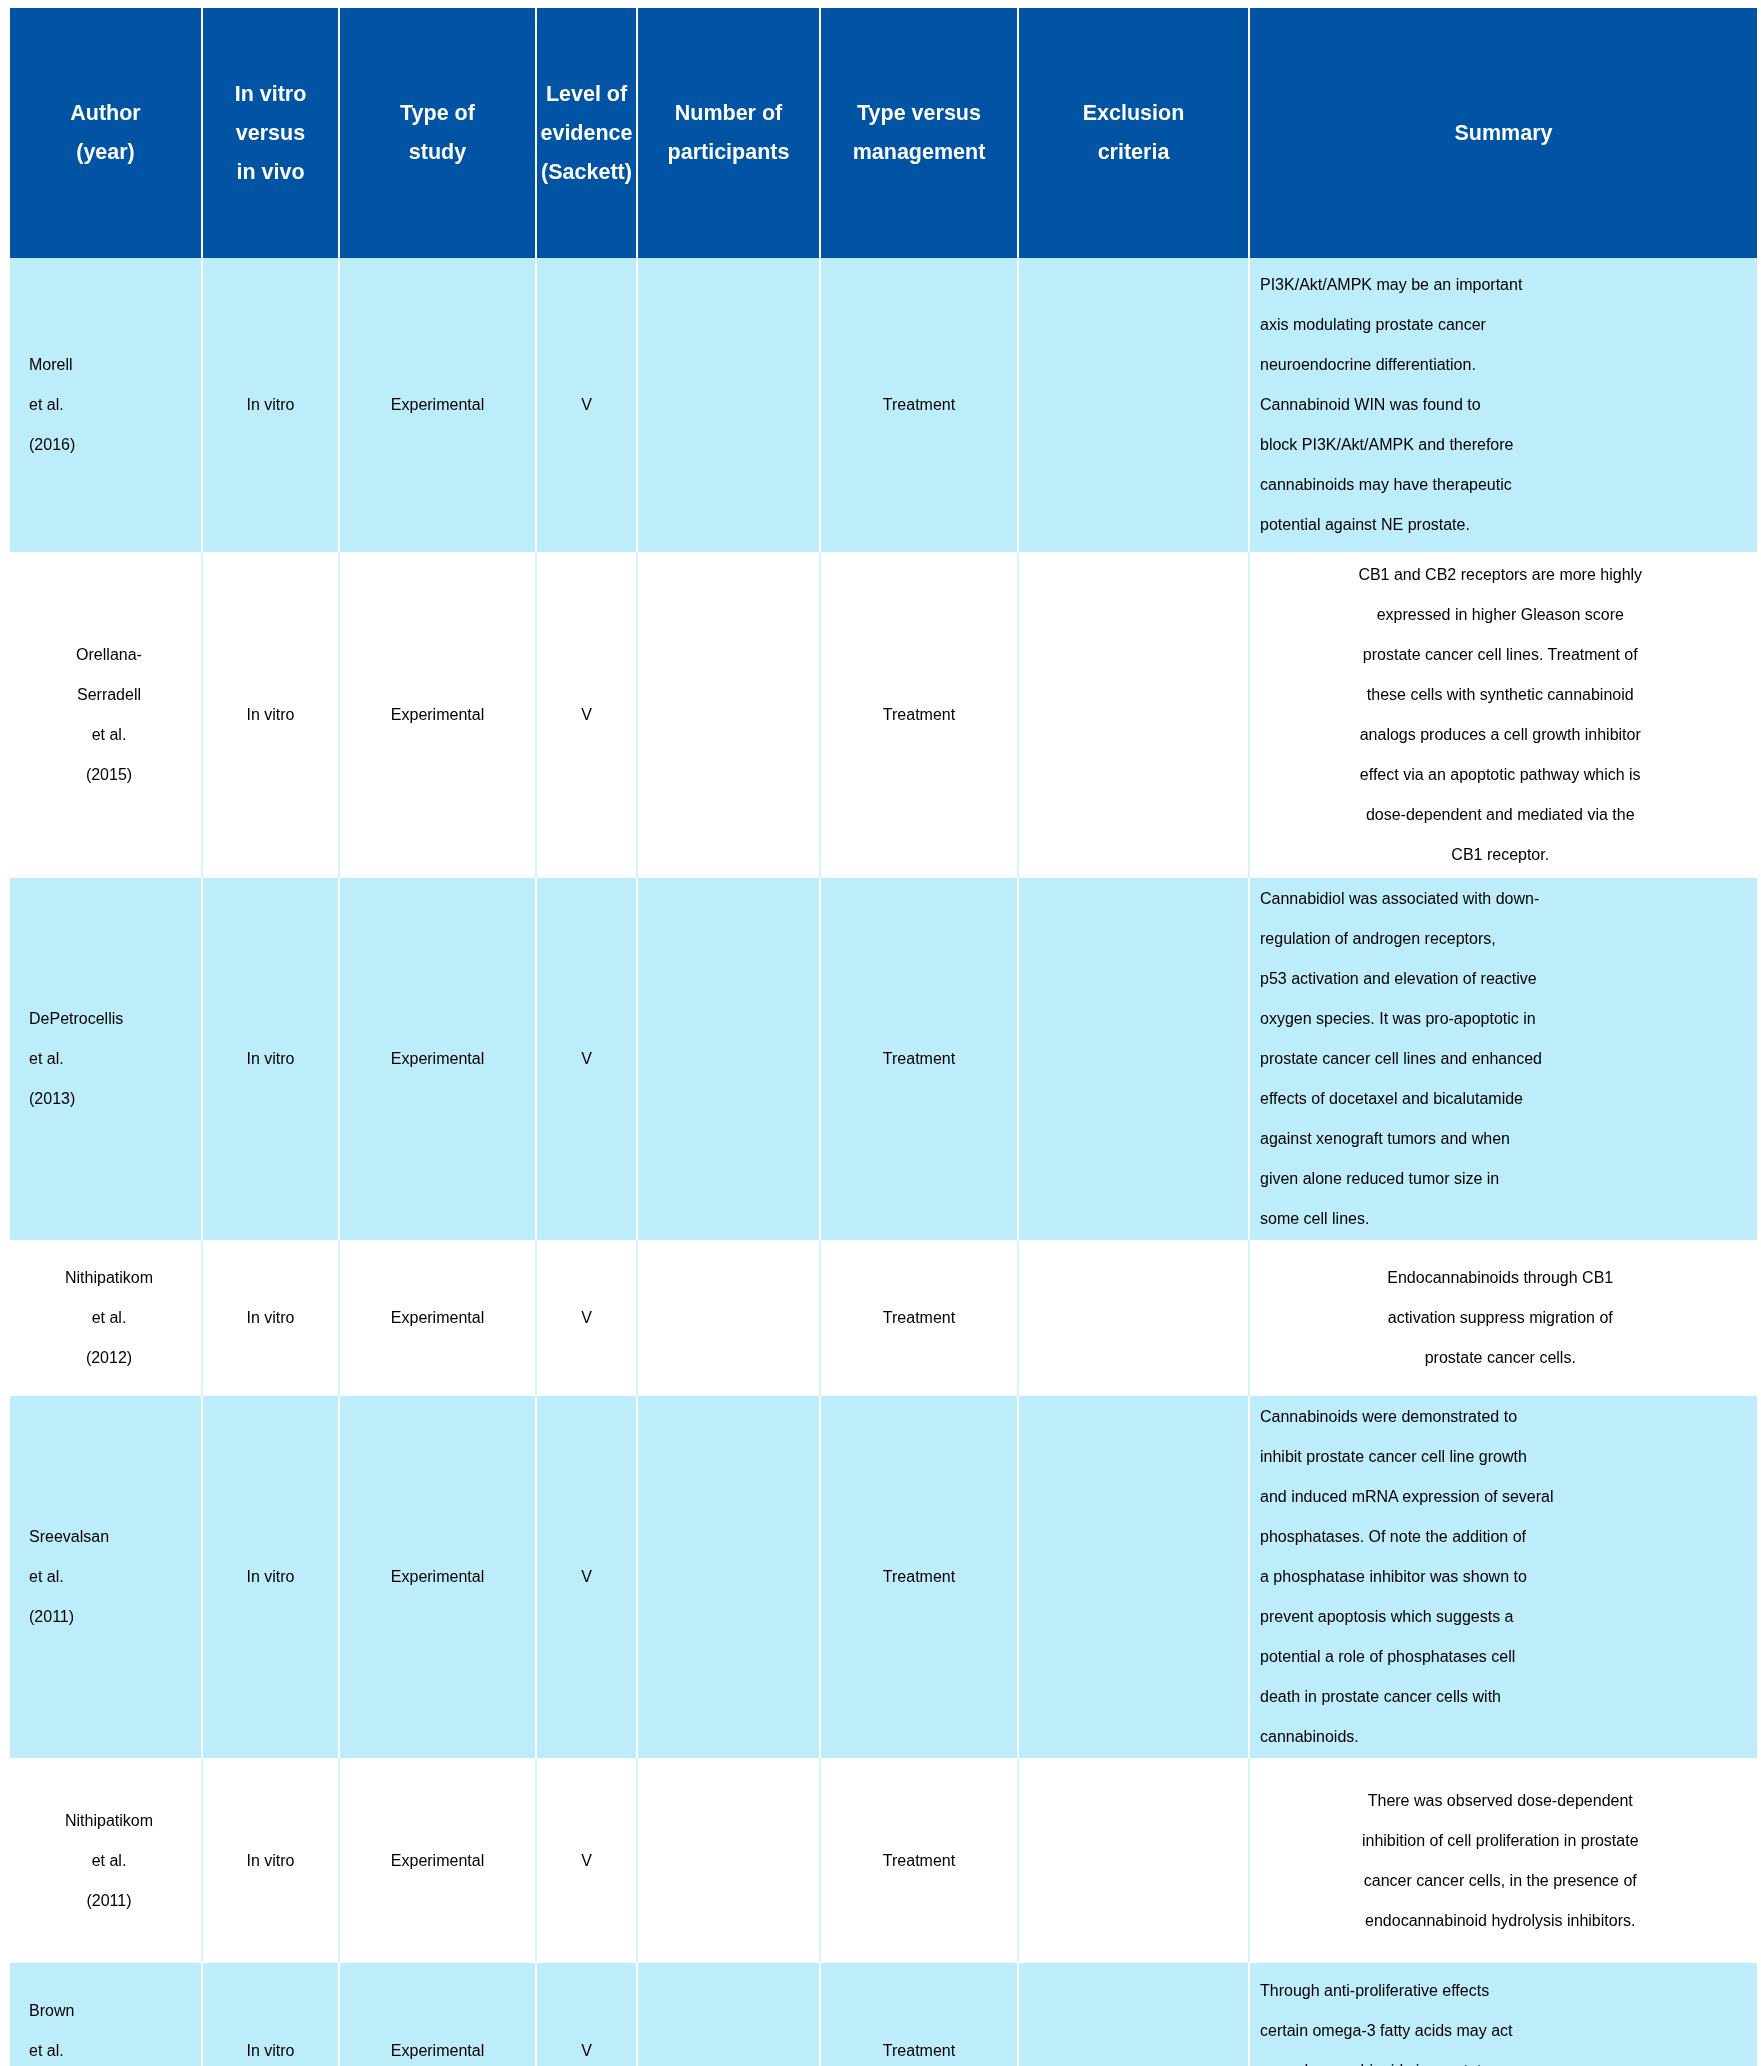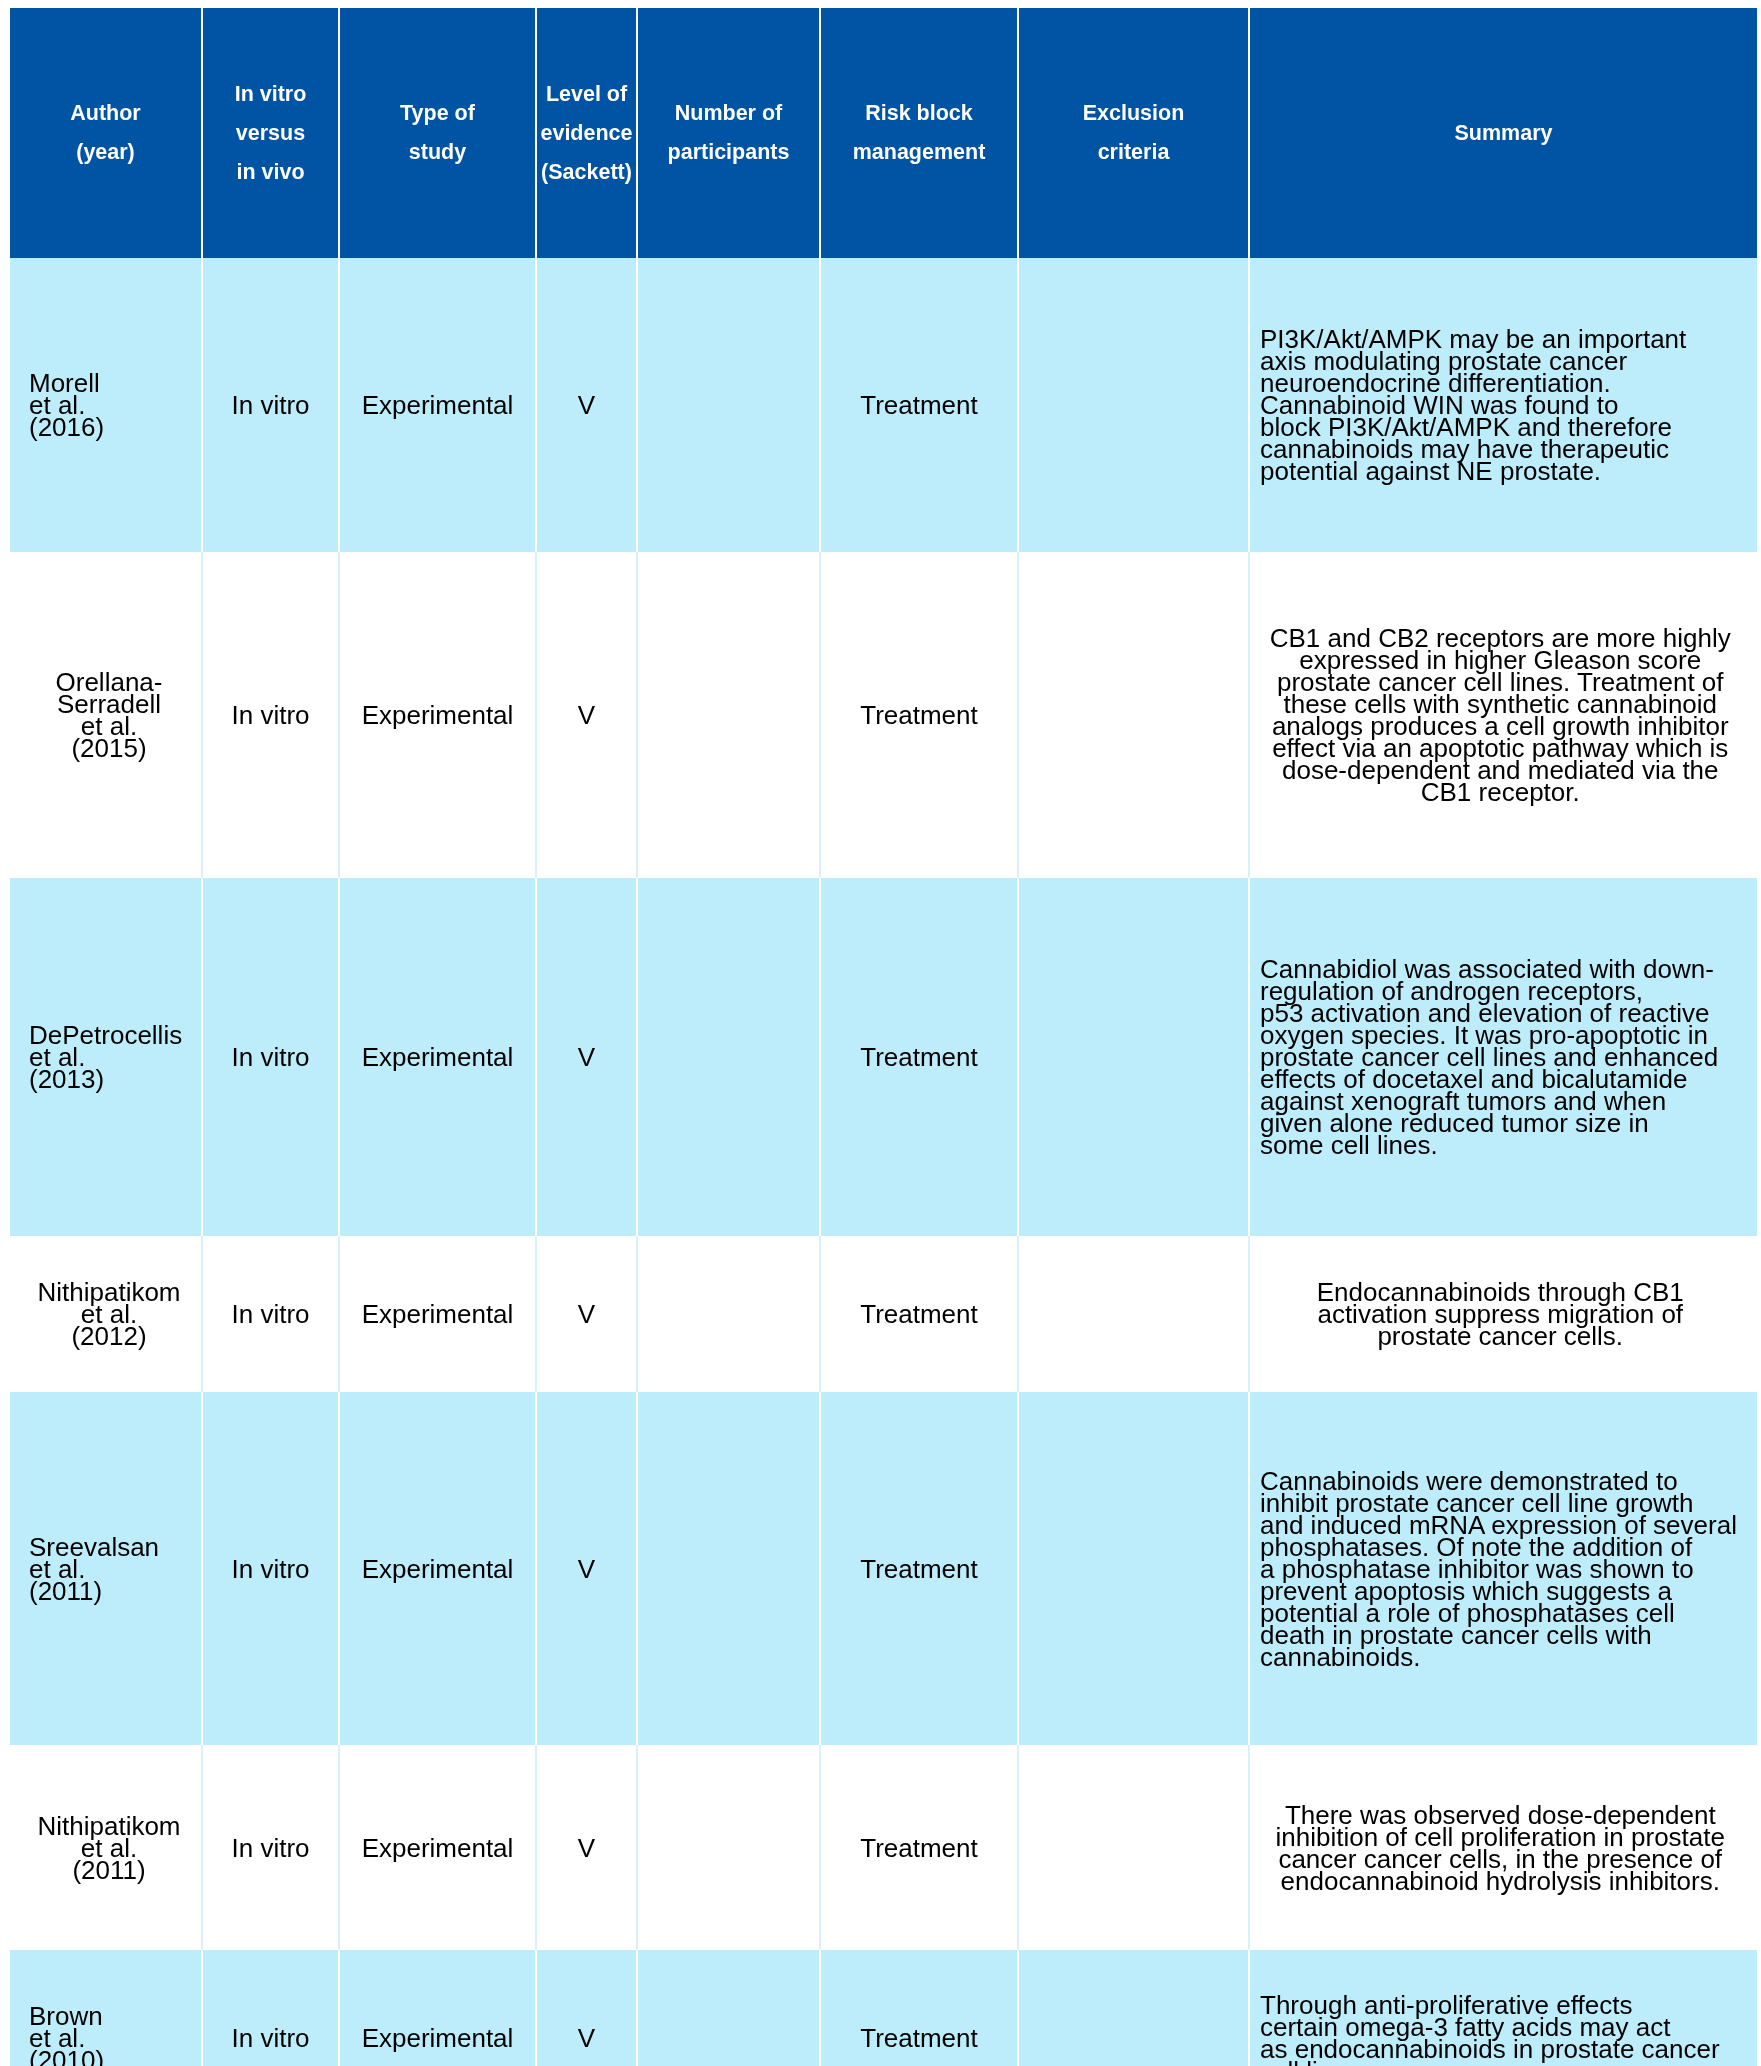--- a/index.html
+++ b/index.html
@@ -49,22 +49,22 @@
     font-weight:bold;
     font-size:21.5px;
     line-height:39px;
     text-align:center;
     border-right:2.9px solid var(--separator-on-alt);
   }
   thead th:last-child{border-right:none;margin-top:7px;}
   thead tr{height:250px;}
   tbody td{
     color:var(--body-text);
-    font-size:26px;
-    line-height:22px;
+    font-size:16px;
+    line-height:40px;
     text-align:center;
   }
   tbody tr.alt td{
     background:var(--row-alt-bg);
     border-right:2.9px solid var(--separator-on-alt);
   }
   tbody tr.plain td{
     background:var(--row-plain-bg);
     border-right:2.9px solid var(--separator-on-plain);
     text-align:center;
@@ -111,21 +111,21 @@
           <th>In vitro
 versus
 in vivo</th>
           <th>Type of
 study</th>
           <th>Level of
 evidence
 (Sackett)</th>
           <th>Number of
 participants</th>
-          <th>Risk block
+          <th>Type versus
 management</th>
           <th>Exclusion
 criteria</th>
           <th>Summary</th>
         </tr>
       </thead>
       <tbody>
         <tr class="alt r1">
           <td class="author">Morell
 et al.

